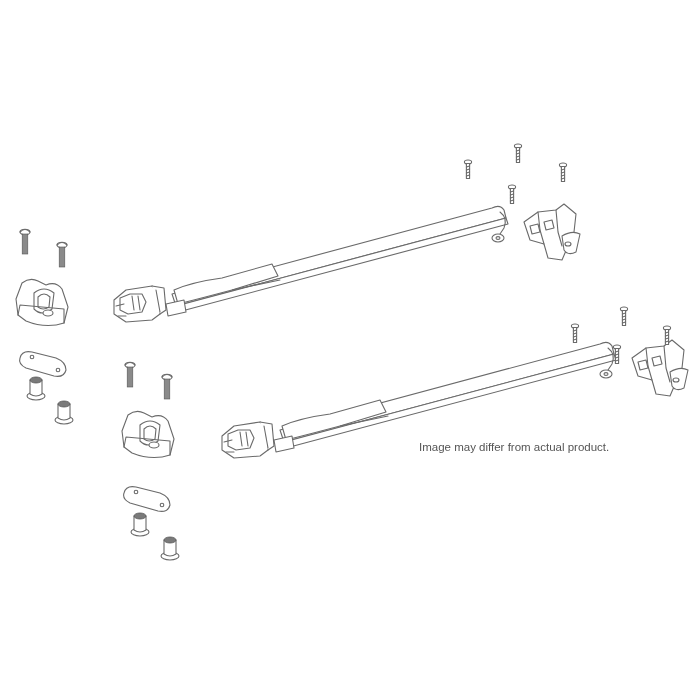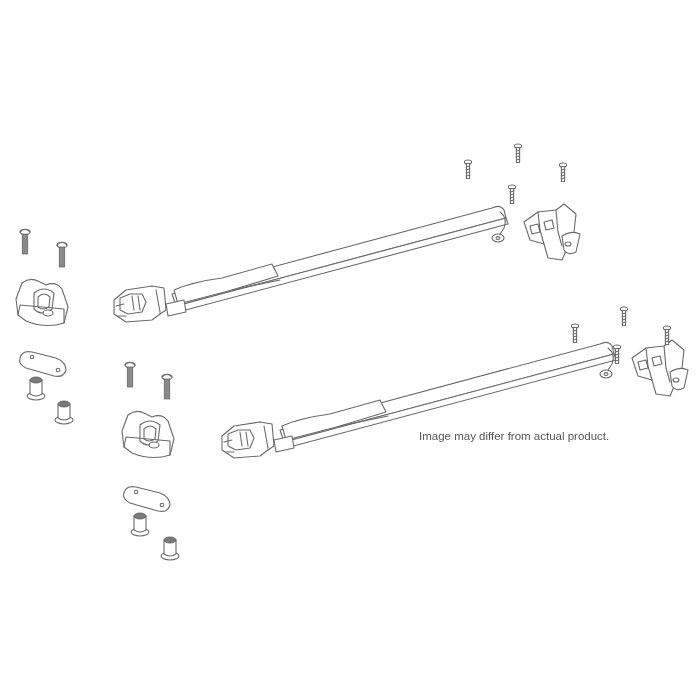--- a/index.html
+++ b/index.html
@@ -2,21 +2,21 @@
 <html><head>
 <meta charset="utf-8">
 <style>
   html, body { margin: 0; padding: 0; background: #ffffff; }
   body { width: 700px; height: 700px; position: relative; overflow: hidden; font-family: "Liberation Sans", sans-serif; }
   #canvas { position: absolute; left: 0; top: 0; width: 700px; height: 700px; }
   .ln { fill: #ffffff; stroke: #6a6a6a; stroke-width: 1.1; stroke-linejoin: round; stroke-linecap: round; }
   .ln-n { fill: none; stroke: #6a6a6a; stroke-width: 1.1; stroke-linejoin: round; stroke-linecap: round; }
   .thread { fill: #8a8a8a; stroke: #555; stroke-width: 0.6; }
   .caption {
-    position: absolute; left: 419px; top: 430px;
+    position: absolute; left: 419px; top: 441px;
     font-size: 11.5px; color: #555555; white-space: nowrap;
   }
 </style>
 </head>
 <body>
 
 <svg id="canvas" viewBox="0 0 700 700" xmlns="http://www.w3.org/2000/svg">
   <defs>
     <g id="screw">
       <ellipse cx="0" cy="0" rx="5" ry="2.8" class="ln"></ellipse>

